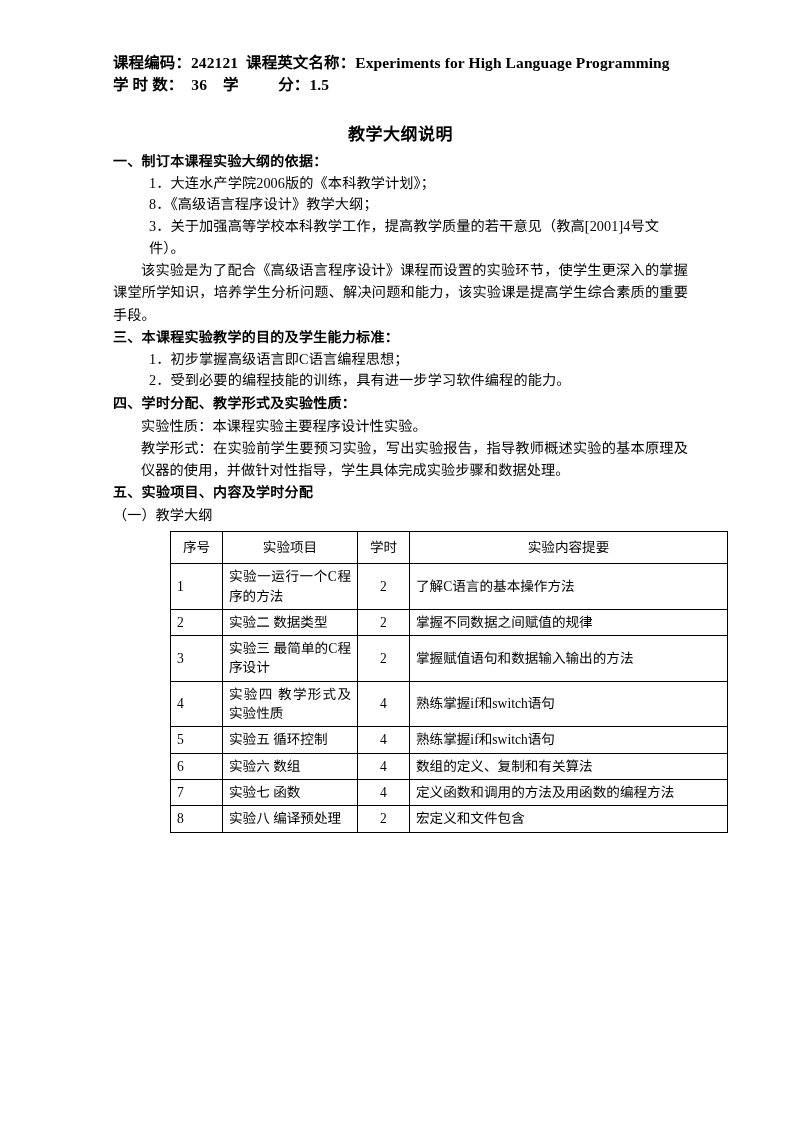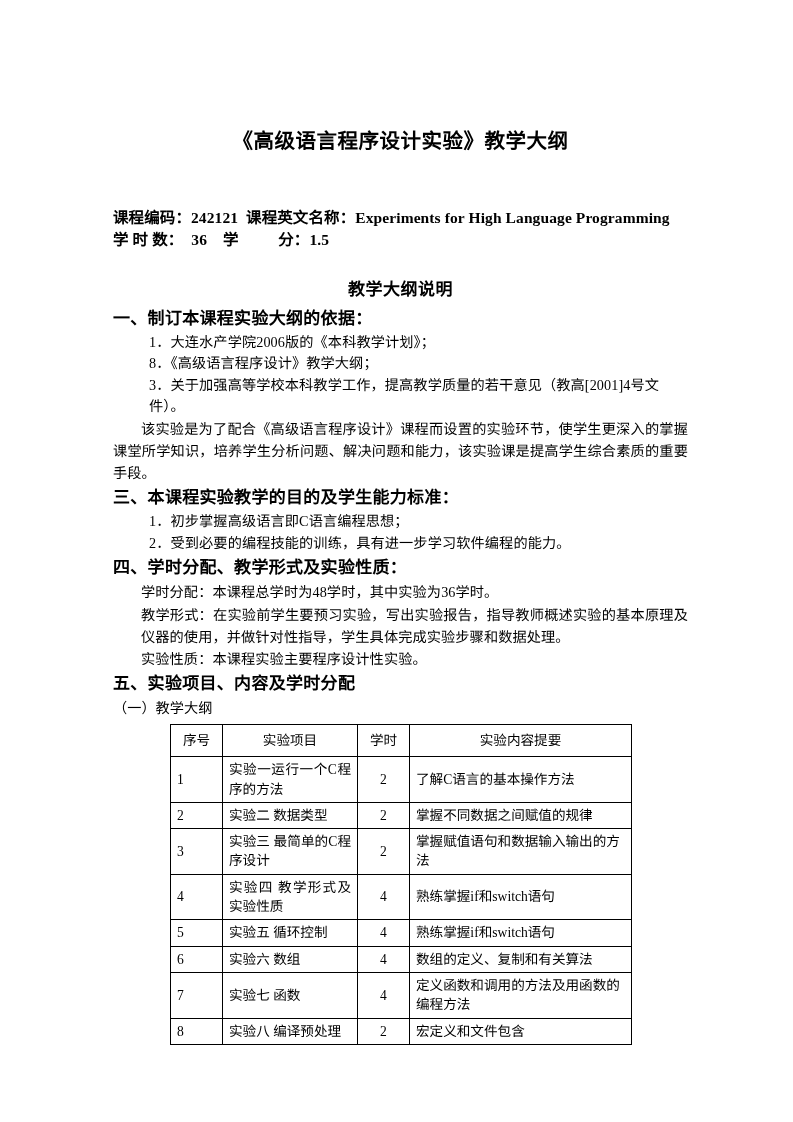--- a/index.html
+++ b/index.html
@@ -58,21 +58,21 @@
     text-align: center;
     font-size: 17px;
     font-weight: bold;
     margin-top: 24px;
     margin-bottom: 8px;
     letter-spacing: 0.5px;
   }
 
   
   .heading {
-    font-size: 17px;
+    font-size: 14px;
     font-weight: bold;
     margin-top: 3px;
     margin-bottom: 1px;
     letter-spacing: 0.3px;
     line-height: 1.35;
   }
 
   
   .list-item {
     font-size: 14.2px;
@@ -107,21 +107,21 @@
     line-height: 1.5;
   }
 
   
   .tbl-wrap {
     margin-top: 5px;
     margin-left: 57px;
   }
   table.exp-table {
     border-collapse: collapse;
-    width: 462px;
+    width: 558px;
     table-layout: fixed;
   }
   table.exp-table td, table.exp-table th {
     border: 1px solid #000;
     padding: 3px 6px;
     font-size: 13.6px;
     line-height: 1.42;
     vertical-align: middle;
     font-weight: normal;
   }
@@ -138,44 +138,42 @@
   td.cell-item  { text-align: justify; text-justify: inter-ideograph; }
   td.cell-hours { text-align: center; }
   td.cell-desc  { text-align: left; }
 </style>
 </head>
 <body>
 
 <div class="page">
   <div class="content">
 
-    <div class="doc-title">《高级语言程序设计实验》教学大纲</div>
 
     <div class="meta-block">
       <div class="meta-line">课程编码：242121  课程英文名称：Experiments for High Language Programming</div>
       <div class="meta-line">学 时 数：  36    学          分：1.5</div>
     </div>
 
     <div class="section-title">教学大纲说明</div>
 
     <div class="heading">一、制订本课程实验大纲的依据：</div>
     <div class="list-item">1．大连水产学院2006版的《本科教学计划》；</div>
     <div class="list-item">8．《高级语言程序设计》教学大纲；</div>
     <div class="list-item">3．关于加强高等学校本科教学工作，提高教学质量的若干意见（教高[2001]4号文件）。</div>
 
     <p class="para">该实验是为了配合《高级语言程序设计》课程而设置的实验环节，使学生更深入的掌握课堂所学知识，培养学生分析问题、解决问题和能力，该实验课是提高学生综合素质的重要手段。</p>
 
     <div class="heading">三、本课程实验教学的目的及学生能力标准：</div>
     <div class="list-item">1．初步掌握高级语言即C语言编程思想；</div>
     <div class="list-item">2．受到必要的编程技能的训练，具有进一步学习软件编程的能力。</div>
 
     <div class="heading">四、学时分配、教学形式及实验性质：</div>
-    <div class="sub-line">学时分配：本课程总学时为48学时，其中实验为36学时。</div>
+    <div class="sub-line">实验性质：本课程实验主要程序设计性实验。</div>
     <div class="sub-line">教学形式：在实验前学生要预习实验，写出实验报告，指导教师概述实验的基本原理及仪器的使用，并做针对性指导，学生具体完成实验步骤和数据处理。</div>
-    <div class="sub-line">实验性质：本课程实验主要程序设计性实验。</div>
 
     <div class="heading">五、实验项目、内容及学时分配</div>
     <div class="subheading">（一）教学大纲</div>
 
     <div class="tbl-wrap">
       <table class="exp-table">
         <colgroup>
           <col class="col-no">
             <col class="col-item">
             <col class="col-hours">

